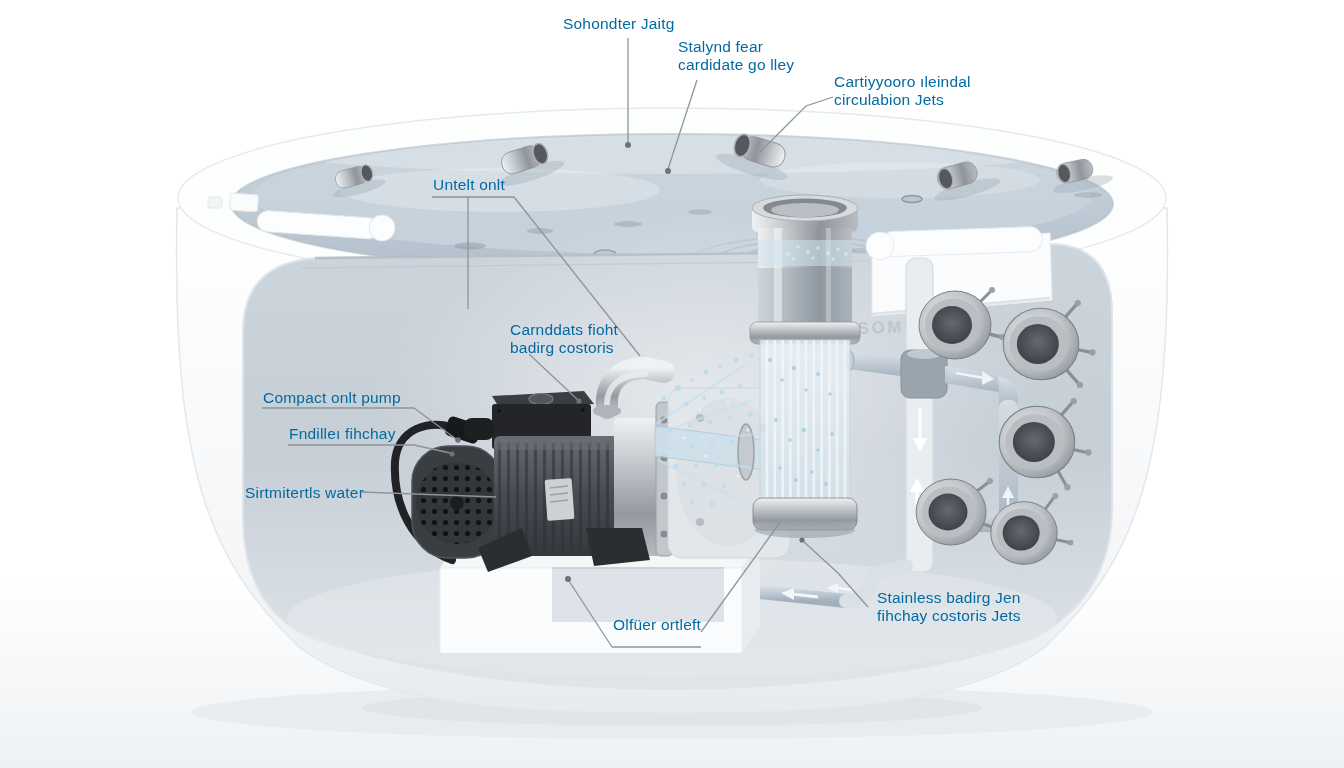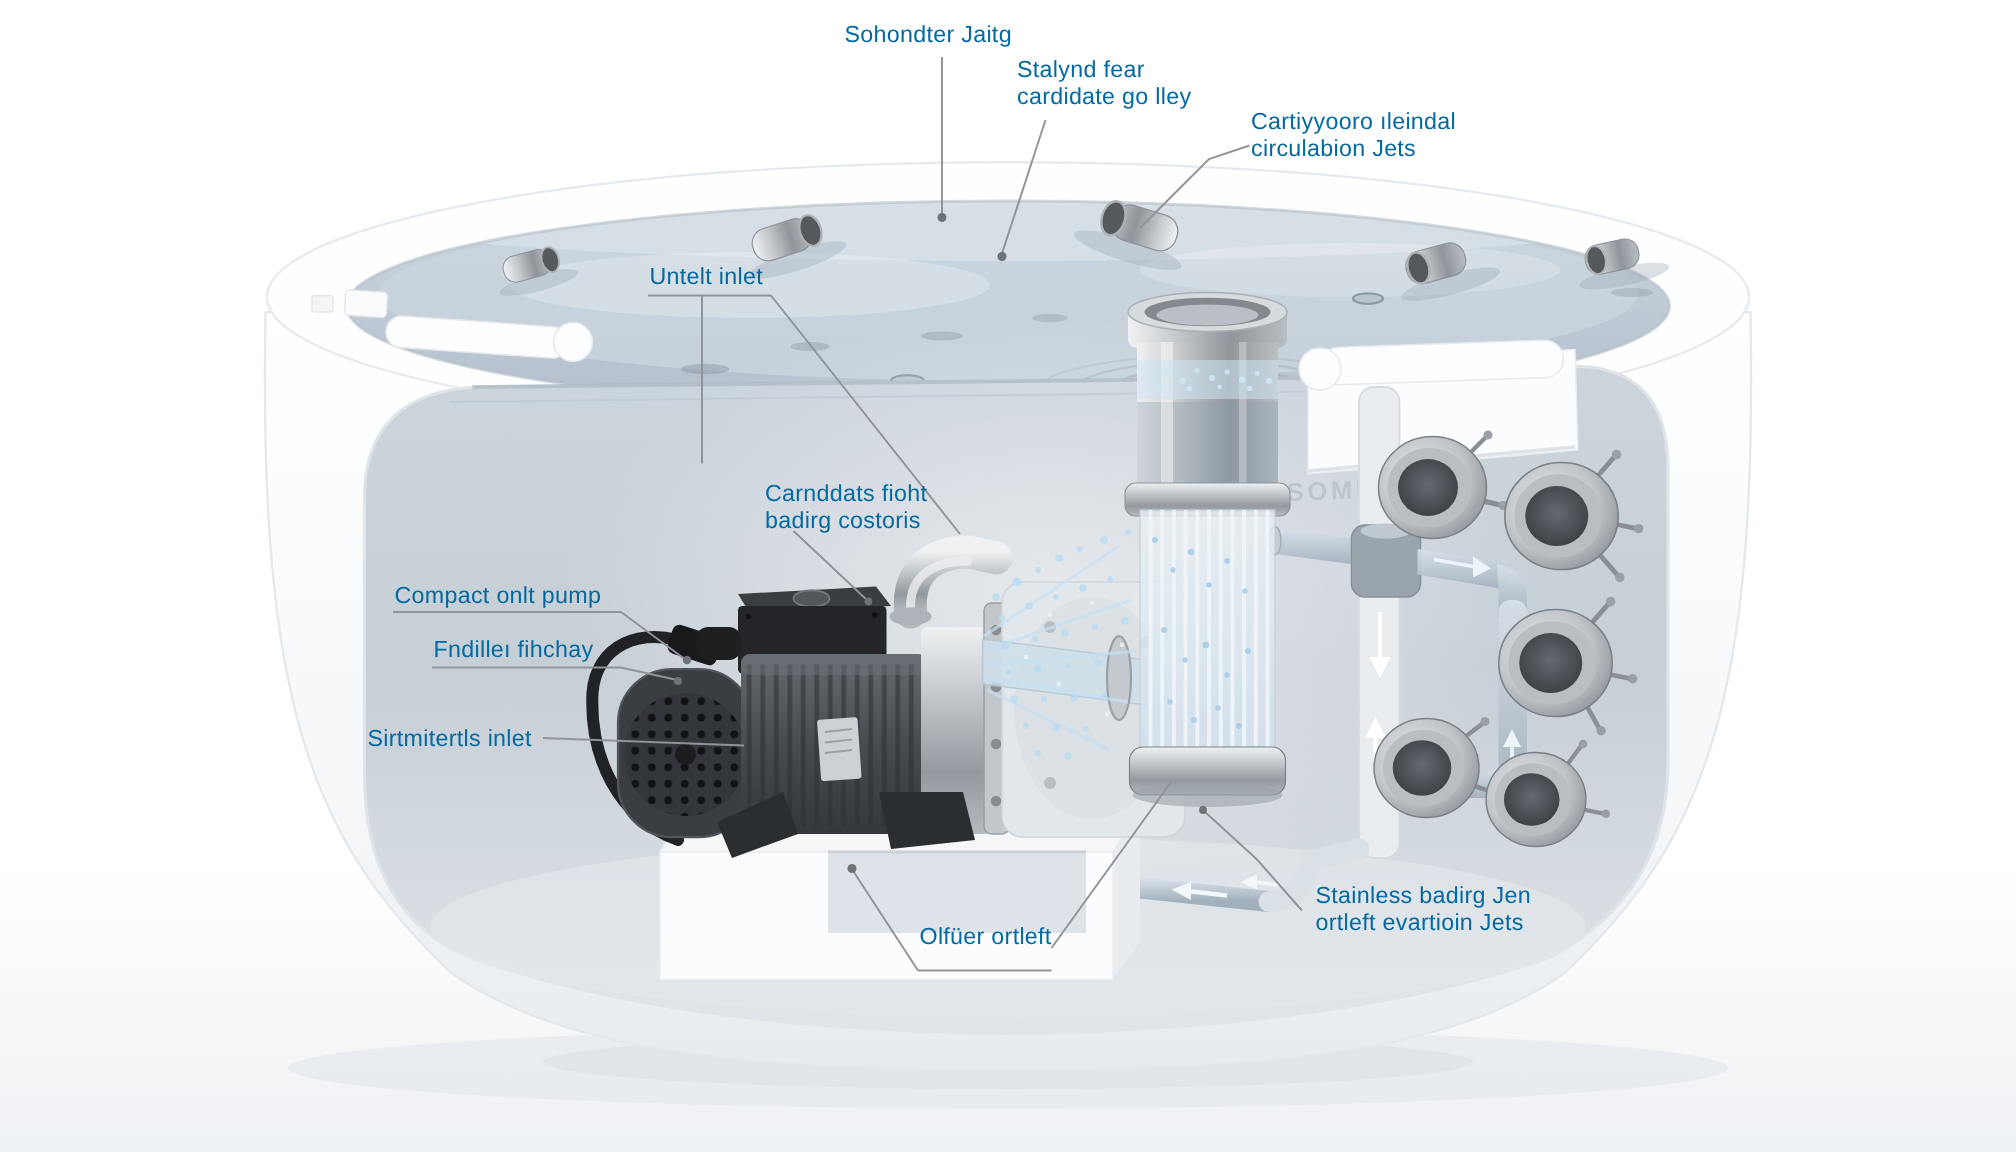--- a/index.html
+++ b/index.html
@@ -465,35 +465,35 @@
 </div>
 <div class="lbl" style="left:678px;top:38px;">
   <span class="ln">Stalynd fear</span>
   <span class="ln">cardidate go lley</span>
 </div>
 <div class="lbl" style="left:834px;top:73px;">
   <span class="ln">Cartiyyooro ıleindal</span>
   <span class="ln">circulabion Jets</span>
 </div>
 <div class="lbl" style="left:433px;top:176px;">
-  <span class="ln">Untelt inlet</span>
+  <span class="ln">Untelt onlt</span>
 </div>
 <div class="lbl" style="left:510px;top:321px;">
   <span class="ln">Carnddats fioht</span>
   <span class="ln">badirg costoris</span>
 </div>
 <div class="lbl" style="left:263px;top:389px;">
   <span class="ln">Compact onlt pump</span>
 </div>
 <div class="lbl" style="left:289px;top:425px;">
   <span class="ln">Fndilleı fihchay</span>
 </div>
 <div class="lbl" style="left:245px;top:484px;">
-  <span class="ln">Sirtmitertls inlet</span>
+  <span class="ln">Sirtmitertls water</span>
 </div>
 <div class="lbl" style="left:613px;top:616px;">
   <span class="ln">Olfüer ortleft</span>
 </div>
 <div class="lbl" style="left:877px;top:589px;">
   <span class="ln">Stainless badirg Jen</span>
-  <span class="ln">ortleft evartioin Jets</span>
+  <span class="ln">fihchay costoris Jets</span>
 </div>
 </div>
 
 </body></html>

